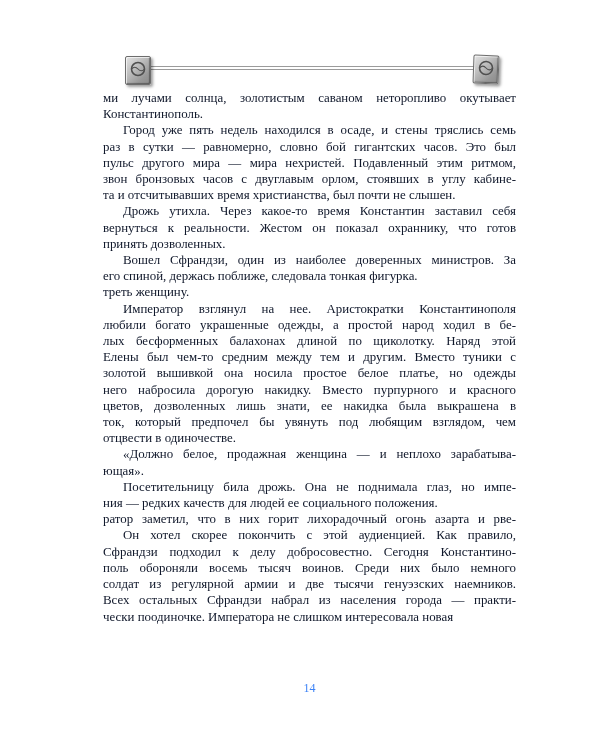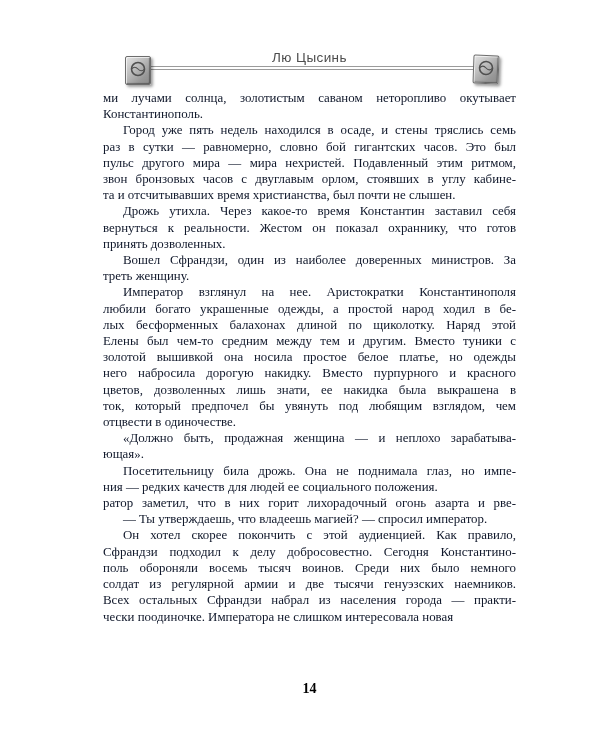--- a/index.html
+++ b/index.html
@@ -67,31 +67,29 @@
   .line.last { text-align-last: left; }
   .line.indent { text-indent: 20px; }
 
   
   .page-number {
     position: absolute;
     left: 103px;
     top: 681px;
     width: 413px;
     text-align: center;
-    font-size: 14px;
-    color: #000000;
-    font-weight: bold;
+    font-size: 12px;
+    color: #3b82f6;
   }
 </style>
 </head>
 <body>
 
 <div class="page">
 
-  <div class="running-head">Лю Цысинь</div>
 
   <div class="header-rule"></div>
 
   <span class="ornament ornament-left">
     <svg width="18" height="18" viewBox="0 0 18 18">
       <circle cx="9" cy="9" r="6.5" fill="none" stroke="#4f4f4f" stroke-width="1.6"></circle>
       <path d="M2.5 9 q3.2 -3.6 6.5 0 t6.5 0" fill="none" stroke="#4f4f4f" stroke-width="1.1"></path>
     </svg>
   </span>
 
@@ -114,46 +112,44 @@
         <div class="line">звон бронзовых часов с двуглавым орлом, стоявших в углу кабине-</div>
         <div class="line last">та и отсчитывавших время христианства, был почти не слышен.</div>
       </div>
       <div>
         <div class="line indent">Дрожь утихла. Через какое-то время Константин заставил себя</div>
         <div class="line">вернуться к реальности. Жестом он показал охраннику, что готов</div>
         <div class="line last">принять дозволенных.</div>
       </div>
       <div>
         <div class="line indent">Вошел Сфрандзи, один из наиболее доверенных министров. За</div>
+        <div class="line last">его спиной, держась поближе, следовала тонкая фигурка.</div>
       </div>
       <div>
         <div class="line last">треть женщину.</div>
       </div>
       <div>
         <div class="line indent">Император взглянул на нее. Аристократки Константинополя</div>
         <div class="line">любили богато украшенные одежды, а простой народ ходил в бе-</div>
         <div class="line">лых бесформенных балахонах длиной по щиколотку. Наряд этой</div>
         <div class="line">Елены был чем-то средним между тем и другим. Вместо туники с</div>
         <div class="line">золотой вышивкой она носила простое белое платье, но одежды</div>
         <div class="line">него набросила дорогую накидку. Вместо пурпурного и красного</div>
         <div class="line">цветов, дозволенных лишь знати, ее накидка была выкрашена в</div>
         <div class="line">ток, который предпочел бы увянуть под любящим взглядом, чем</div>
         <div class="line last">отцвести в одиночестве.</div>
       </div>
       <div>
-        <div class="line indent">«Должно быть, продажная женщина — и неплохо зарабатыва-</div>
+        <div class="line indent">«Должно белое, продажная женщина — и неплохо зарабатыва-</div>
         <div class="line last">ющая».</div>
       </div>
       <div>
         <div class="line indent">Посетительницу била дрожь. Она не поднимала глаз, но импе-</div>
         <div class="line last">ния — редких качеств для людей ее социального положения.</div>
         <div class="line">ратор заметил, что в них горит лихорадочный огонь азарта и рве-</div>
-      </div>
-      <div>
-        <div class="line indent last">— Ты утверждаешь, что владеешь магией? — спросил император.</div>
       </div>
       <div>
         <div class="line indent">Он хотел скорее покончить с этой аудиенцией. Как правило,</div>
         <div class="line">Сфрандзи подходил к делу добросовестно. Сегодня Константино-</div>
         <div class="line">поль обороняли восемь тысяч воинов. Среди них было немного</div>
         <div class="line">солдат из регулярной армии и две тысячи генуэзских наемников.</div>
         <div class="line">Всех остальных Сфрандзи набрал из населения города — практи-</div>
         <div class="line last">чески поодиночке. Императора не слишком интересовала новая</div>
       </div>
     </div>

